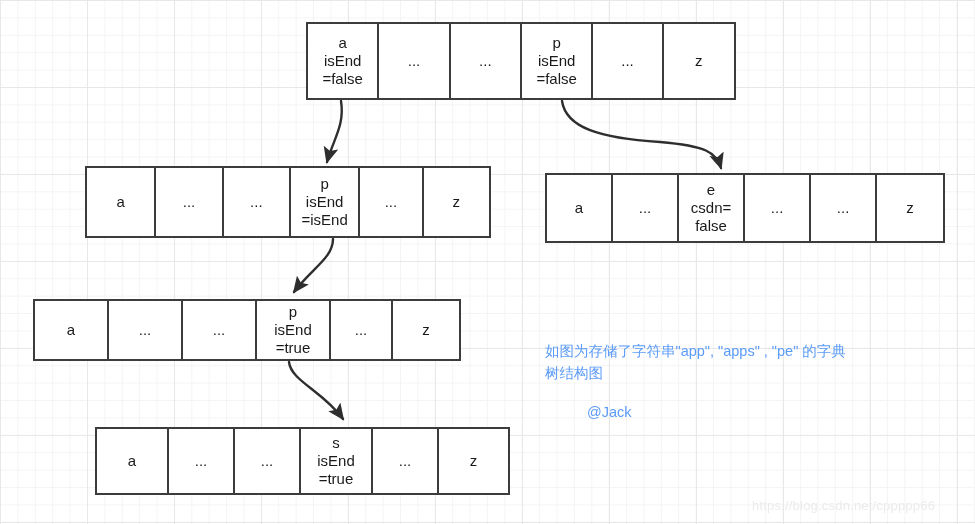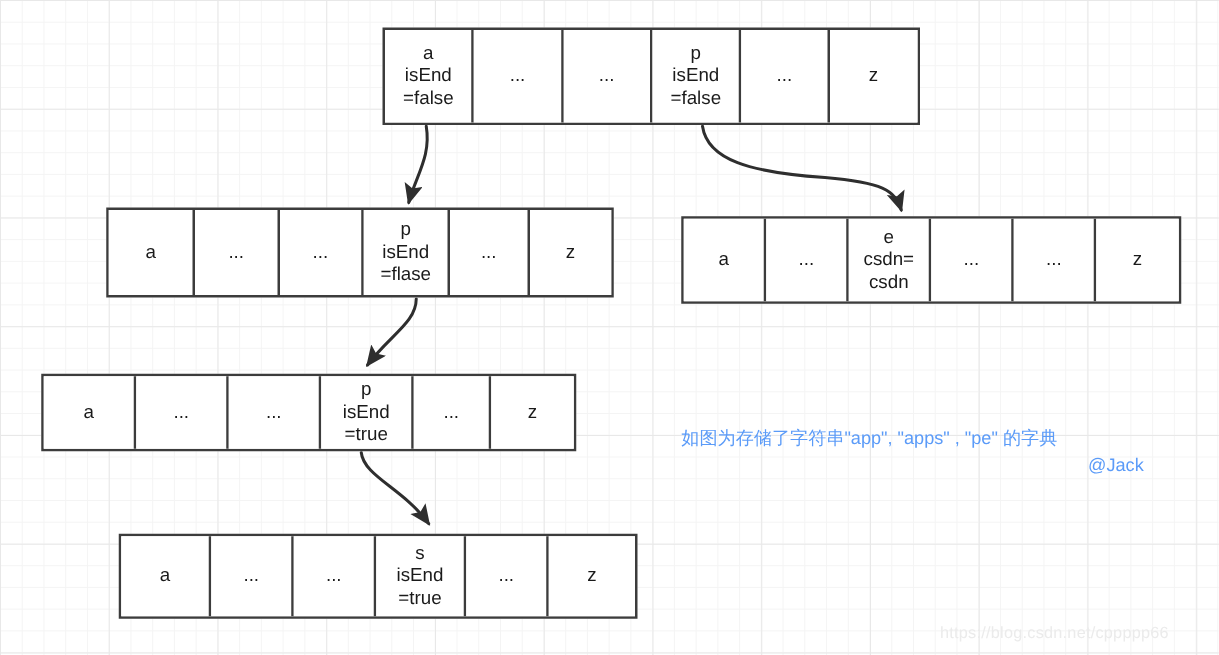--- a/index.html
+++ b/index.html
@@ -81,21 +81,21 @@
     left: 545px;
     top: 340px;
     width: 370px;
     color: #5b9bf8;
     font-size: 14.5px;
     line-height: 1.55;
     z-index: 4;
   }
   #caption .cap-line-1 { display: block; text-align: left; }
   #caption .cap-line-2 { display: block; text-align: left; }
-  #caption .cap-line-3 { display: block; text-align: right; padding-left: 42px; }
+  #caption .cap-line-3 { display: block; text-align: left; padding-left: 42px; margin-top: 16px; }
 
   
   #watermark {
     position: absolute;
     left: 752px;
     top: 498px;
     color: #ebebeb;
     font-size: 13px;
     letter-spacing: 0.2px;
     z-index: 1;
@@ -128,28 +128,28 @@
         <div class="cell" style="width: 72px;"><span class="ln">...</span></div>
         <div class="cell" style="width: 72px;"><span class="ln">...</span></div>
         <div class="cell" style="width: 72px;"><span class="ln">p</span><span class="ln">isEnd</span><span class="ln">=false</span></div>
         <div class="cell" style="width: 71px;"><span class="ln">...</span></div>
         <div class="cell" style="width: 71px;"><span class="ln">z</span></div>
       </div>
       <div class="node-row" style="left: 85px; top: 166px; width: 406px; height: 72px;">
         <div class="cell" style="width: 70px;"><span class="ln">a</span></div>
         <div class="cell" style="width: 68px;"><span class="ln">...</span></div>
         <div class="cell" style="width: 68px;"><span class="ln">...</span></div>
-        <div class="cell" style="width: 70px;"><span class="ln">p</span><span class="ln">isEnd</span><span class="ln">=flase</span></div>
+        <div class="cell" style="width: 70px;"><span class="ln">p</span><span class="ln">isEnd</span><span class="ln">=isEnd</span></div>
         <div class="cell" style="width: 64px;"><span class="ln">...</span></div>
         <div class="cell" style="width: 66px;"><span class="ln">z</span></div>
       </div>
       <div class="node-row" style="left: 545px; top: 173px; width: 400px; height: 70px;">
         <div class="cell" style="width: 70px;"><span class="ln">a</span></div>
         <div class="cell" style="width: 70px;"><span class="ln">...</span></div>
-        <div class="cell" style="width: 70px;"><span class="ln">e</span><span class="ln">csdn=</span><span class="ln">csdn</span></div>
+        <div class="cell" style="width: 70px;"><span class="ln">e</span><span class="ln">csdn=</span><span class="ln">false</span></div>
         <div class="cell" style="width: 70px;"><span class="ln">...</span></div>
         <div class="cell" style="width: 70px;"><span class="ln">...</span></div>
         <div class="cell" style="width: 70px;"><span class="ln">z</span></div>
       </div>
       <div class="node-row" style="left: 33px; top: 299px; width: 428px; height: 62px;">
         <div class="cell" style="width: 74px;"><span class="ln">a</span></div>
         <div class="cell" style="width: 74px;"><span class="ln">...</span></div>
         <div class="cell" style="width: 74px;"><span class="ln">...</span></div>
         <div class="cell" style="width: 74px;"><span class="ln">p</span><span class="ln">isEnd</span><span class="ln">=true</span></div>
         <div class="cell" style="width: 62px;"><span class="ln">...</span></div>
@@ -160,18 +160,19 @@
         <div class="cell" style="width: 66px;"><span class="ln">...</span></div>
         <div class="cell" style="width: 66px;"><span class="ln">...</span></div>
         <div class="cell" style="width: 72px;"><span class="ln">s</span><span class="ln">isEnd</span><span class="ln">=true</span></div>
         <div class="cell" style="width: 66px;"><span class="ln">...</span></div>
         <div class="cell" style="width: 69px;"><span class="ln">z</span></div>
       </div>
     </div>
 
   <div id="caption">
     <span class="cap-line-1">如图为存储了字符串"app", "apps" , "pe" 的字典</span>
+    <span class="cap-line-2">树结构图</span>
     <span class="cap-line-3">@Jack</span>
   </div>
 
   <div id="watermark">https://blog.csdn.net/cppppp66</div>
 
 </div>
 
 </body></html>

